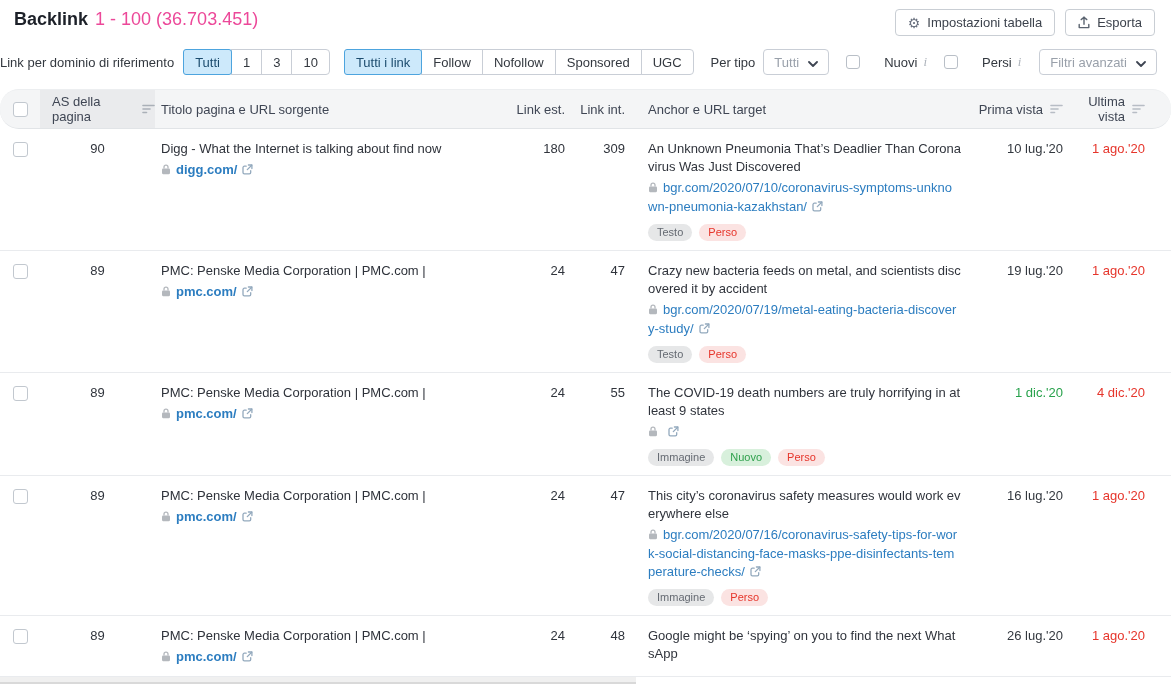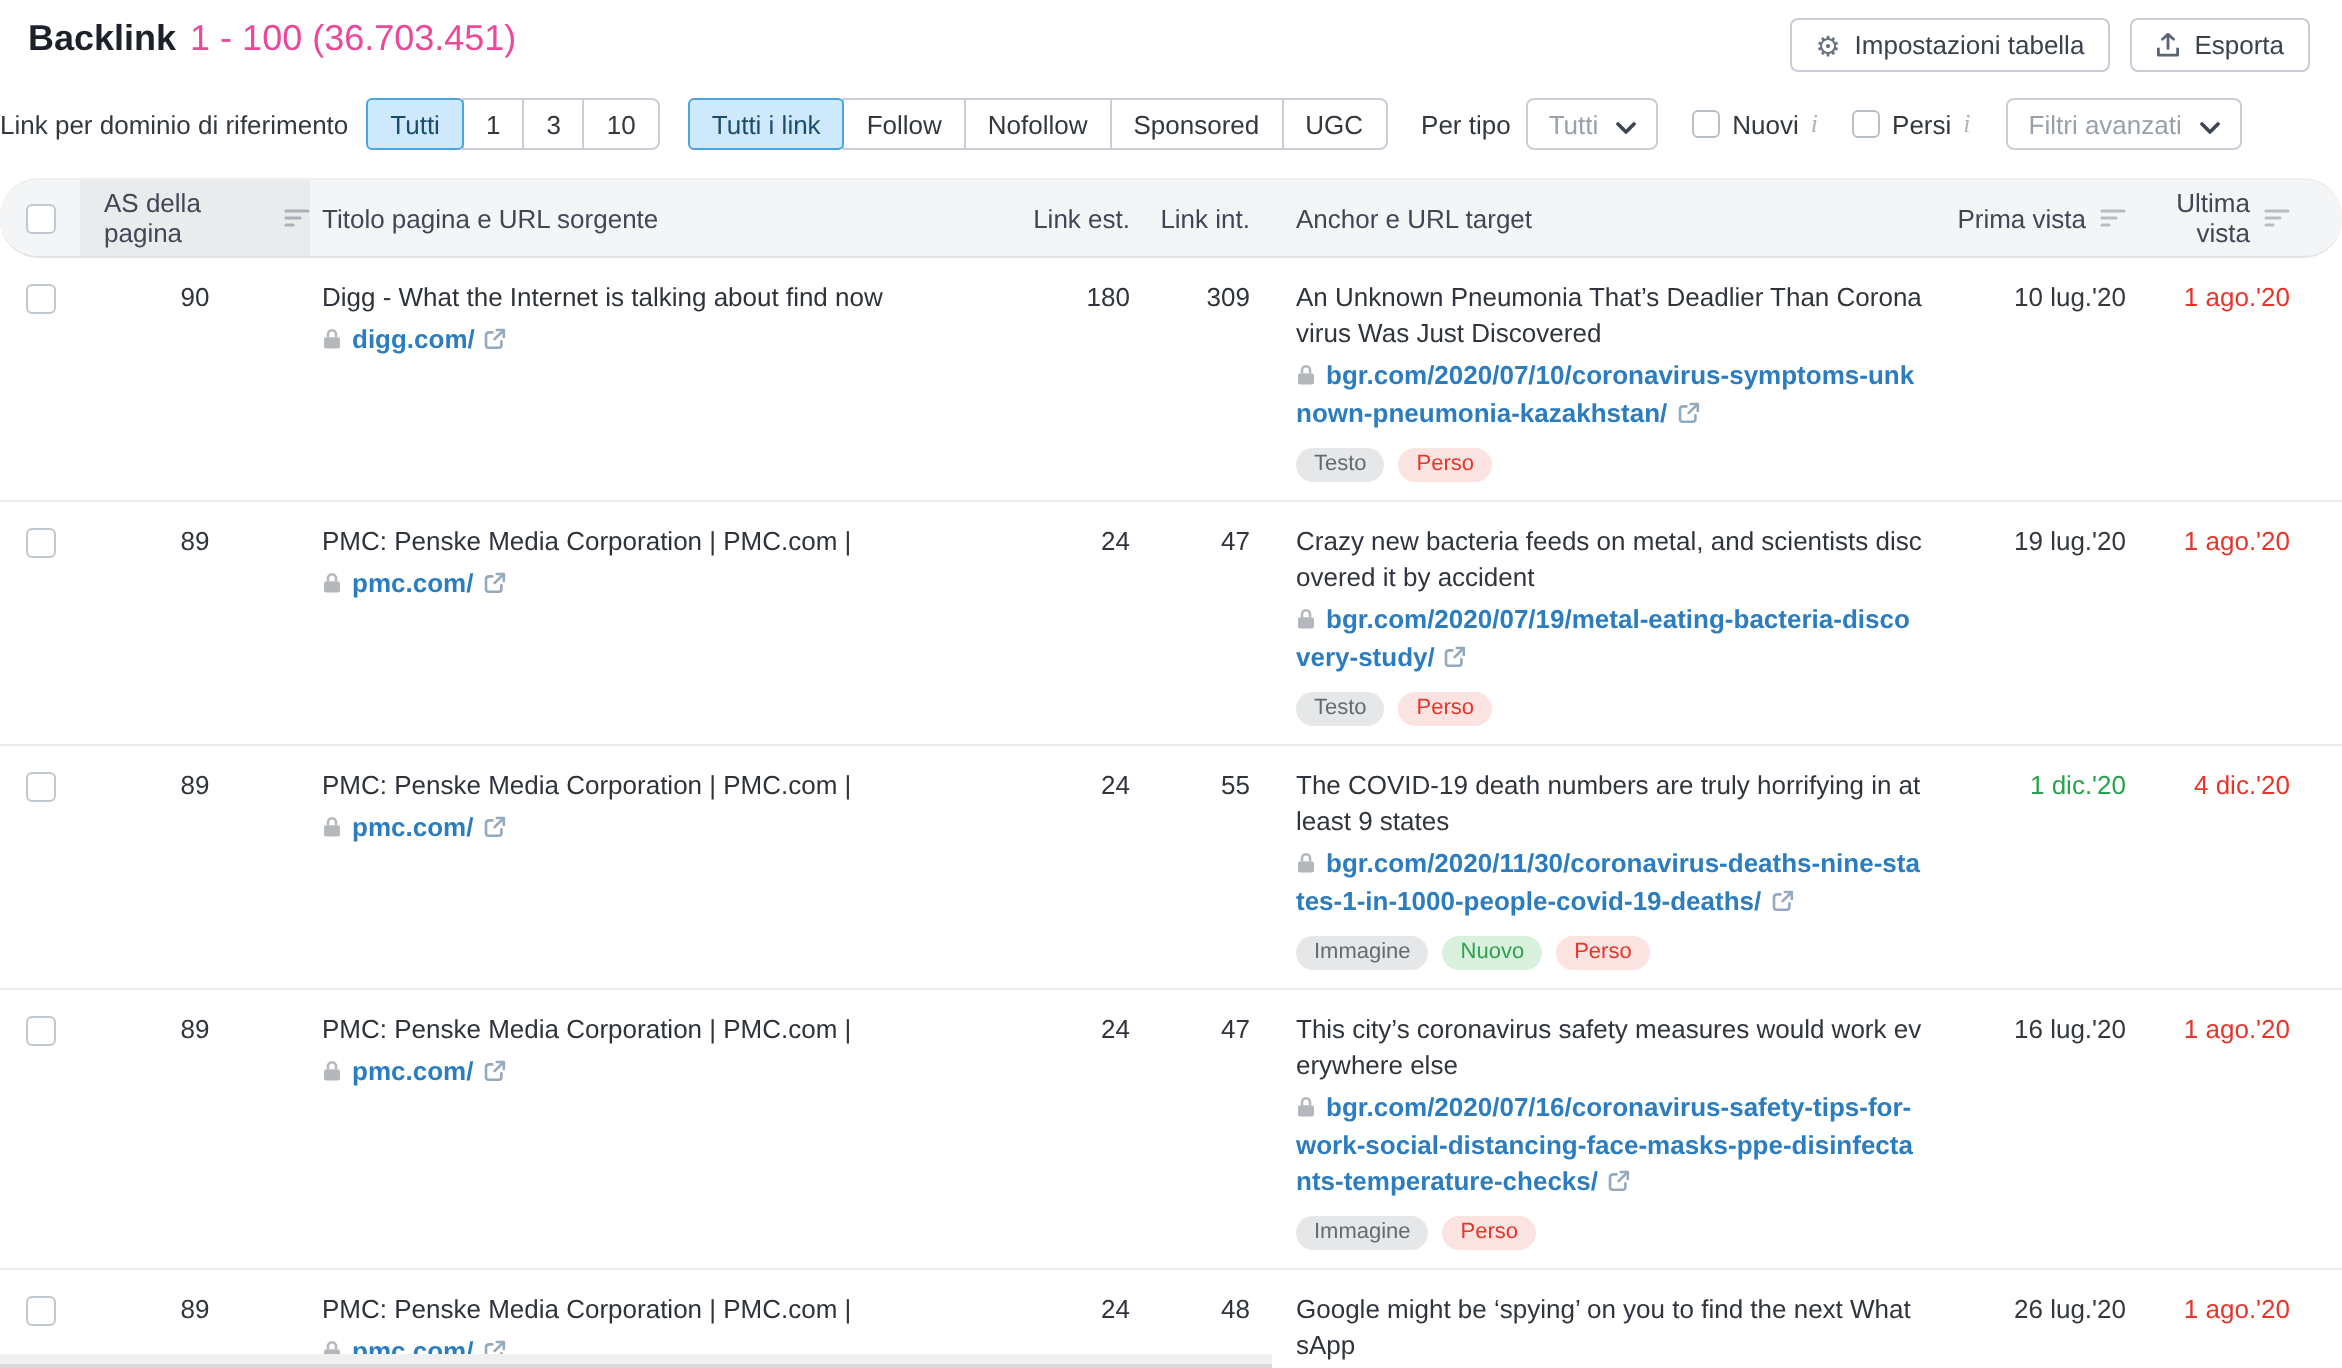--- a/index.html
+++ b/index.html
@@ -23,21 +23,21 @@
   .seg { display:inline-flex; margin-right:14px; }
   .seg-btn { background:#fff; border:1px solid #c9ced6; margin-left:-1px; padding:4px 11px; font-family:inherit;
              font-size:13px; color:#33383f; cursor:pointer; position:relative; height:26px; }
   .seg-btn:first-child { border-radius:4px 0 0 4px; margin-left:0; }
   .seg-btn:last-child { border-radius:0 4px 4px 0; }
   .seg-btn.active { background:#cde9fb; border-color:#4da4de; color:#1c4c6e; z-index:1; border-radius:3px; }
   .dd { display:inline-flex; align-items:center; gap:9px; background:#fff; border:1px solid #c9ced6; border-radius:4px;
         padding:4px 10px; font-family:inherit; font-size:13px; color:#99a0aa; cursor:pointer; height:26px; }
   .dd .chev { flex:none; }
   .per-type-label { margin-left:3px; margin-right:8px; }
-  .chk { display:inline-flex; align-items:center; gap:6px; margin-left:17px; cursor:pointer; color:#33383f; }
+  .chk { display:inline-flex; align-items:center; gap:24px; margin-left:17px; cursor:pointer; color:#33383f; }
   .chkbox { width:14px; height:14px; border:1px solid #b9bfc7; border-radius:3px; background:#fff; display:inline-block; }
   .info { font-family:"Liberation Serif", serif; font-style:italic; font-size:13px; color:#aeb4bc; margin-left:6px; cursor:pointer; }
   .adv-wrap { margin-left:18px; }
 
   
   .thead { display:flex; align-items:stretch; margin-top:14px; background:#f4f5f6; border-top:1px solid #eceef0;
            border-bottom:1px solid #e1e4e7; height:40px; font-size:13px; color:#3f4654;border-radius:19px; }
   .thead .cell { display:flex; align-items:center; }
   .cell { flex:none; }
   .c-check  { width:40px; display:flex; justify-content:center; }
@@ -53,21 +53,21 @@
   .checkbox { width:15px; height:15px; border:1px solid #c2c8cf; border-radius:3px; background:#fff; display:inline-block; cursor:pointer; }
 
   .trow { display:flex; align-items:flex-start; border-bottom:1px solid #e9ebee; padding-top:11px; padding-bottom:9px;
           font-size:13px; line-height:18px; color:#30343c; }
   .trow .c-check { padding-top:2px; }
   .trow .c-as { text-align:center; }
   .title-text { color:#2e323a; }
   .url-line { margin-top:3px; }
   .domain-link, .target-link { color:#2c7dc0; text-decoration:none; cursor:pointer; }
   .domain-link { font-weight:700; }
-  .target-link { font-weight:700; word-break:break-all; }
+  .target-link { font-weight:400; word-break:break-all; }
   .anchor-text { word-break:break-all; }
   .lock-ic, .ext-ic { vertical-align:-1px; margin-right:5px; }
   .ext-ic { margin-left:5px; margin-right:0; }
   .badge-list { margin-top:7px; display:flex; gap:7px; }
   .badge { font-size:11px; line-height:17px; padding:0 9px; border-radius:9px; white-space:nowrap; }
   .badge-grey  { background:#e6e7e8; color:#656a72; }
   .badge-red   { background:#fbe3e2; color:#e6352b; }
   .badge-green { background:#d8f0dc; color:#2fa14d; }
   .date-default { color:#33383f; }
   .date-red   { color:#e6352b; }
@@ -317,21 +317,21 @@
       </div>
     </div>
     <div class="cell c-ext">24</div>
     <div class="cell c-int">55</div>
     <div class="cell c-anchor">
       <div class="anchor-text">The COVID-19 death numbers are truly horrifying in at least 9 states</div>
       <div class="url-line">
         <span class="lock-ic"><svg width="10" height="11" viewBox="0 0 10 11">
                 <rect x="1" y="4.6" width="8" height="5.6" rx="1.1" fill="#b4b8bd"></rect>
                 <path d="M3 4.6V3.1a2 2 0 0 1 4 0v1.5" fill="none" stroke="#b4b8bd" stroke-width="1.3"></path>
-              </svg></span><a class="target-link">bgr.com/2020/11/30/coronavirus-deaths-nine-states-1-in-1000-people-covid-19-deaths/</a><span class="ext-ic"><svg width="11" height="11" viewBox="0 0 11 11">
+              </svg></span><span class="ext-ic"><svg width="11" height="11" viewBox="0 0 11 11">
                 <g fill="none" stroke="#93a9bd" stroke-width="1.3" stroke-linecap="round" stroke-linejoin="round">
                   <path d="M4.2 2.2H2.4A1.4 1.4 0 0 0 1 3.6v4.9a1.4 1.4 0 0 0 1.4 1.4h4.9a1.4 1.4 0 0 0 1.4-1.4V6.7"></path>
                   <path d="M6.4 1h3.5v3.5"></path>
                   <path d="M9.7 1.2 5.3 5.6"></path>
                 </g>
               </svg></span>
       </div>
       <div class="badge-list">
             <span class="badge badge-grey">Immagine</span>
             <span class="badge badge-green">Nuovo</span>

